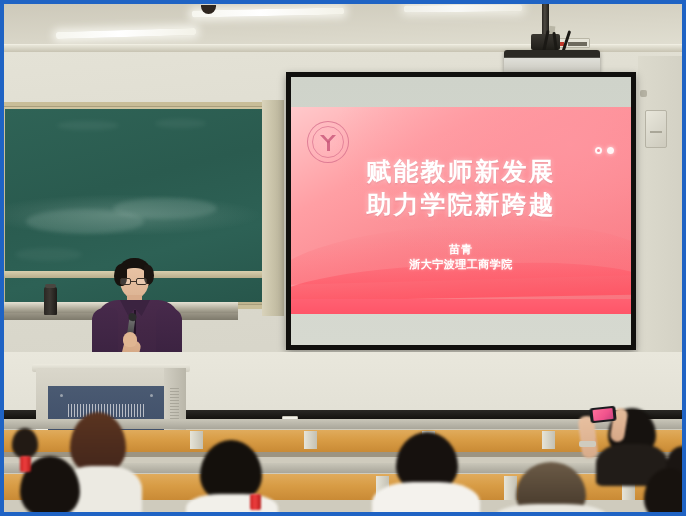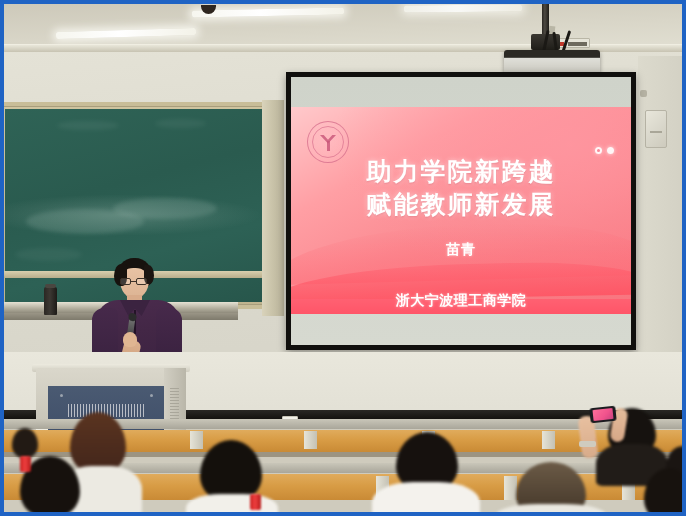--- a/index.html
+++ b/index.html
@@ -246,22 +246,22 @@
     text-shadow: 0 0 5px rgba(255,255,255,.55), 0 1px 2px rgba(190,40,60,.35);
   }
   .slide-sub {
     position: absolute; left: 0; right: 0; top: 135px;
     text-align: center;
     color: #ffffff;
     font-family: "DejaVu Serif", serif;
     font-weight: 700;
     text-shadow: 0 0 3px rgba(255,255,255,.5);
   }
-  .slide-sub .name { font-size: 14px; line-height: 15px; letter-spacing: 1px; }
-  .slide-sub .org  { font-size: 14px; line-height: 15px; letter-spacing: .5px; margin-top: 36px; }
+  .slide-sub .name { font-size: 11px; line-height: 15px; letter-spacing: 1px; }
+  .slide-sub .org  { font-size: 11px; line-height: 15px; letter-spacing: .5px; }
   .slide-sub .date { font-size: 11px; line-height: 15px; letter-spacing: .5px; }
 
   
   .person { position: absolute; left: 86px; top: 254px; width: 96px; height: 122px; }
   .p-hair {
     position: absolute; left: 26px; top: 0; width: 37px; height: 31px;
     background: #17120e; border-radius: 48% 48% 38% 38% / 62% 62% 38% 38%;
   }
   .p-face {
     position: absolute; left: 30px; top: 10px; width: 29px; height: 31px;
@@ -531,22 +531,22 @@
         <div class="seal">
           <div class="seal-mark"></div>
         </div>
 
         <div class="slide-dots">
           <span class="hollow"></span>
             <span></span>
         </div>
 
         <div class="slide-title">
+          <div>赋能教师新发展</div>
           <div>助力学院新跨越</div>
-          <div>赋能教师新发展</div>
         </div>
 
         <div class="slide-sub">
           <div class="name">苗青</div>
           <div class="org">浙大宁波理工商学院</div>
         </div>
       </div>
 
     </div>
   </div>

